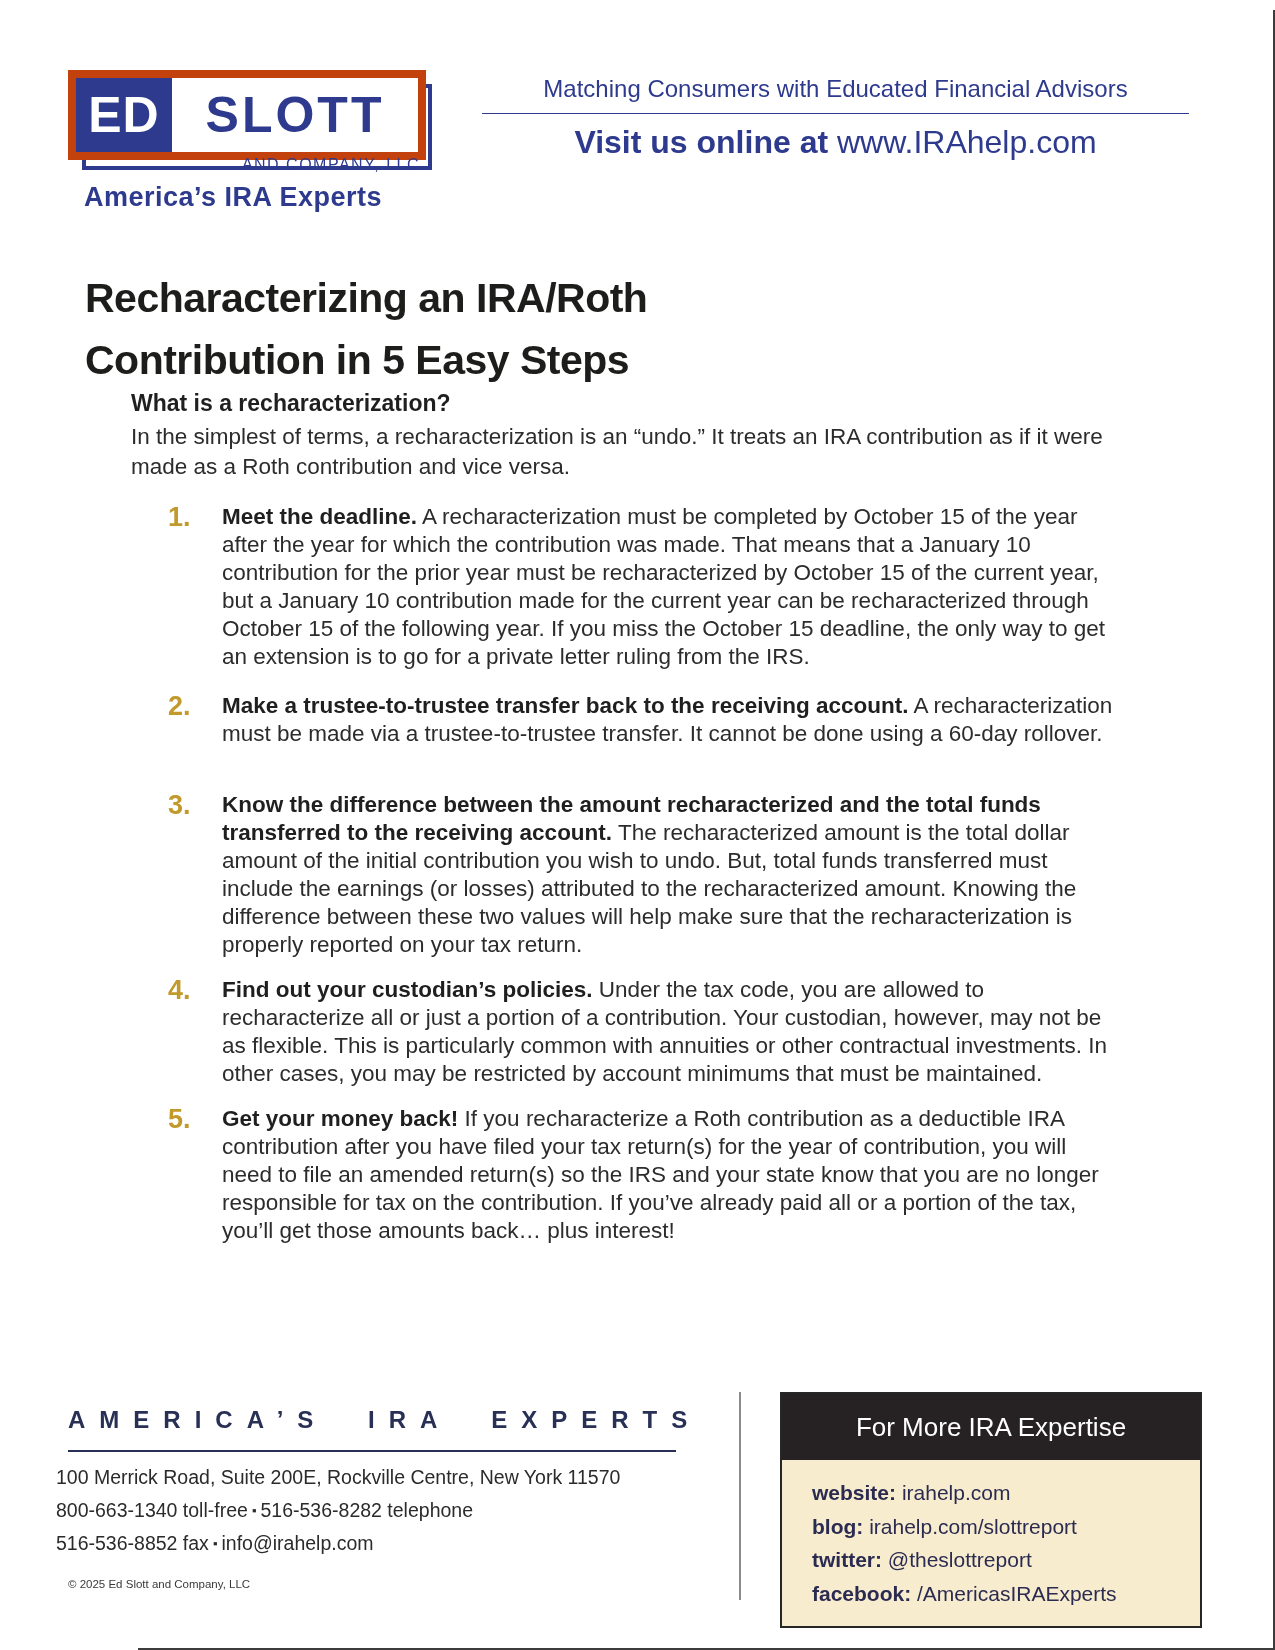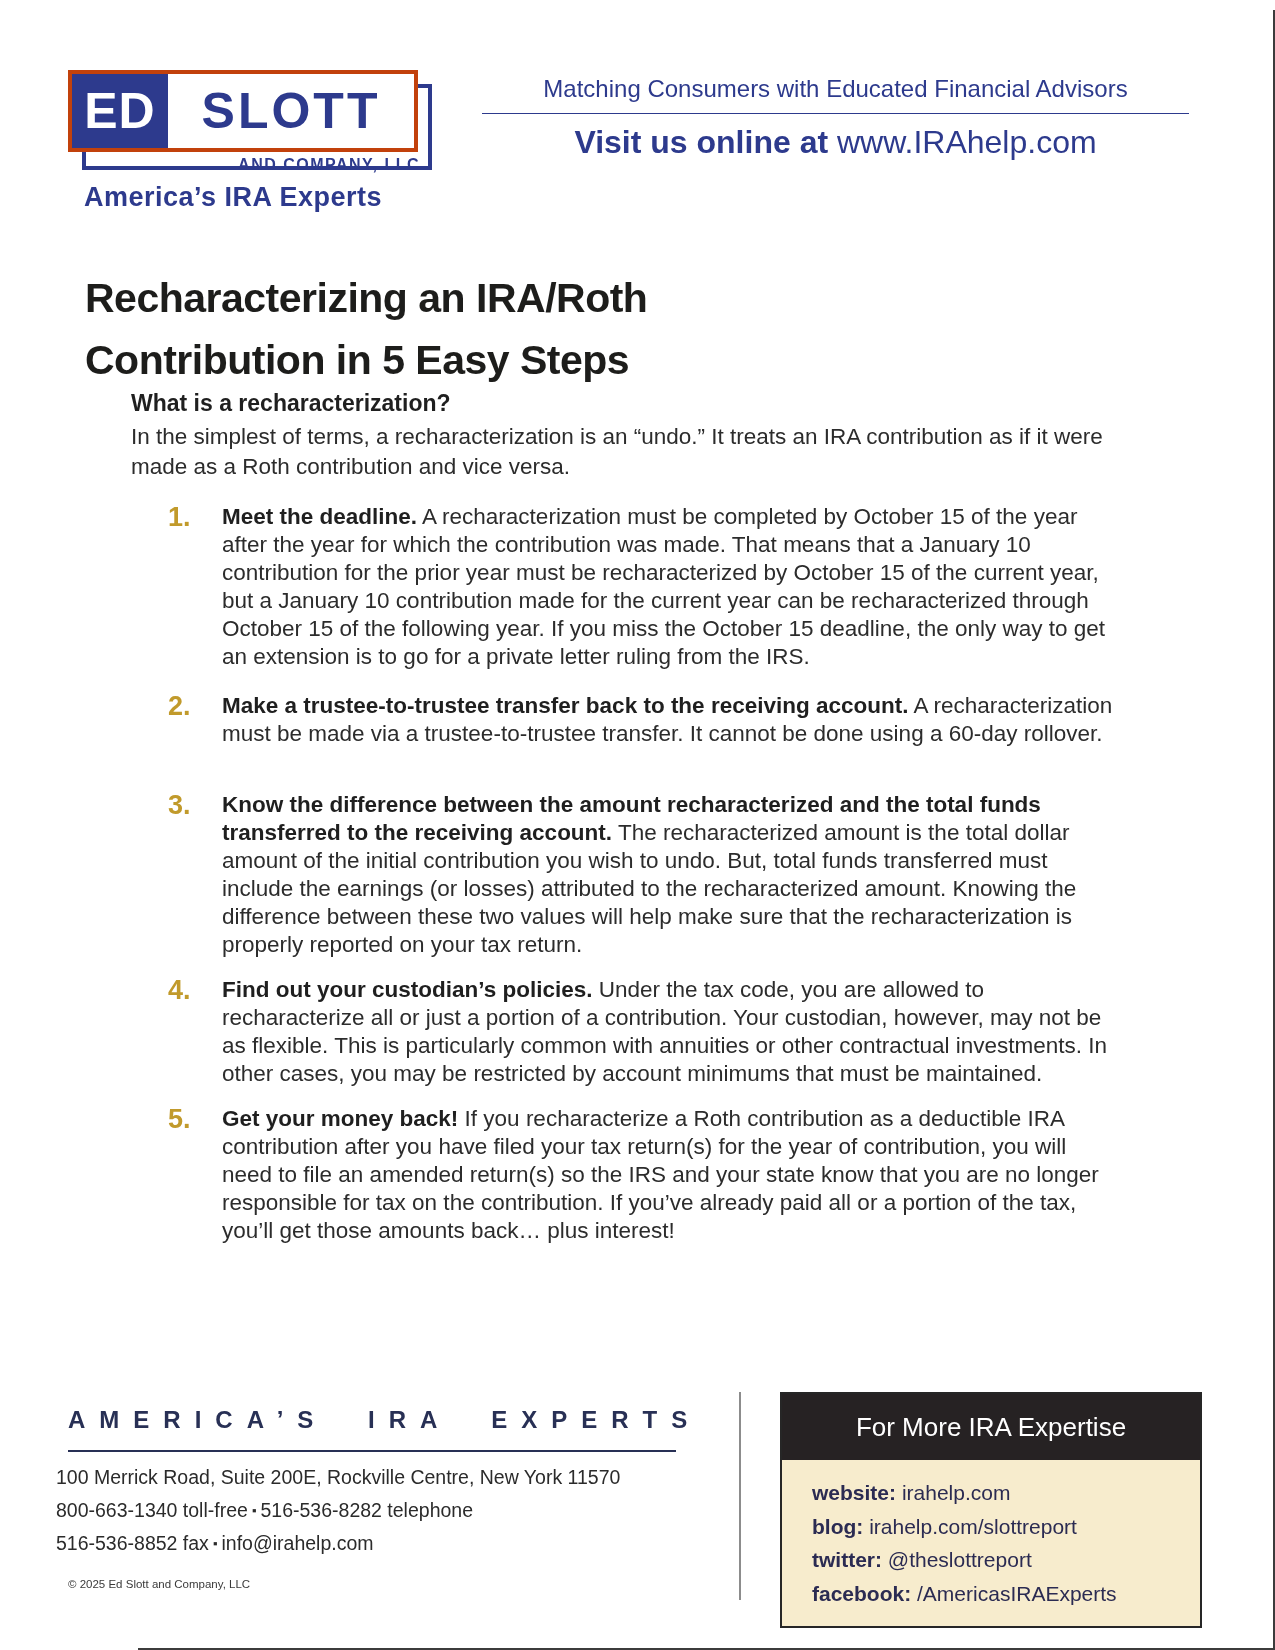--- a/index.html
+++ b/index.html
@@ -2,27 +2,27 @@
 <html><head>
 <meta charset="utf-8">
 <style>
   html,body{margin:0;padding:0;background:#ffffff;}
   body{width:1275px;height:1650px;position:relative;font-family:"Liberation Sans",sans-serif;overflow:hidden;}
   .page{position:absolute;inset:0;background:#ffffff;}
 
   
   .logo{position:absolute;left:68px;top:70px;width:380px;height:125px;}
   .logo-shadow{position:absolute;left:14px;top:14px;width:342px;height:78px;background:#fff;border:4px solid #2d3a8d;}
-  .logo-main{position:absolute;left:0;top:0;width:342px;height:74px;background:#fff;border:4px solid #c2410c;display:flex;z-index:2;}
+  .logo-main{position:absolute;left:0;top:0;width:342px;height:74px;background:#fff;border:8px solid #c2410c;display:flex;z-index:2;}
   .logo-ed{background:#2d3a8d;width:96px;display:flex;align-items:center;justify-content:center;
            color:#fff;font-weight:bold;font-size:50px;letter-spacing:1px;}
   .logo-slott{flex:1;display:flex;align-items:center;justify-content:center;color:#2d3a8d;
               font-weight:bold;font-size:50px;letter-spacing:3px;border-radius:16px;}
   .logo-company{position:absolute;left:120px;top:86px;width:232px;text-align:right;color:#2d3a8d;
-                font-weight:bold;font-size:16px;letter-spacing:1.5px;z-index:3;}
+                font-weight:normal;font-size:16px;letter-spacing:1.5px;z-index:3;}
   .logo-tagline{position:absolute;left:16px;top:112px;color:#2d3a8d;font-weight:bold;font-size:27px;letter-spacing:.5px;}
 
   .hdr-right{position:absolute;left:482px;top:74px;width:707px;text-align:center;color:#2d3a8d;}
   .hdr-motto{font-size:24px;line-height:30px;}
   .hdr-rule{border:none;border-top:1px solid #2d3a8d;margin:9px 0 10px 0;}
   .hdr-visit{font-size:32px;}
   .hdr-visit b{font-weight:bold;}
 
   
   .doc-title{position:absolute;left:85px;top:240px;width:1040px;color:#1d1d1b;

